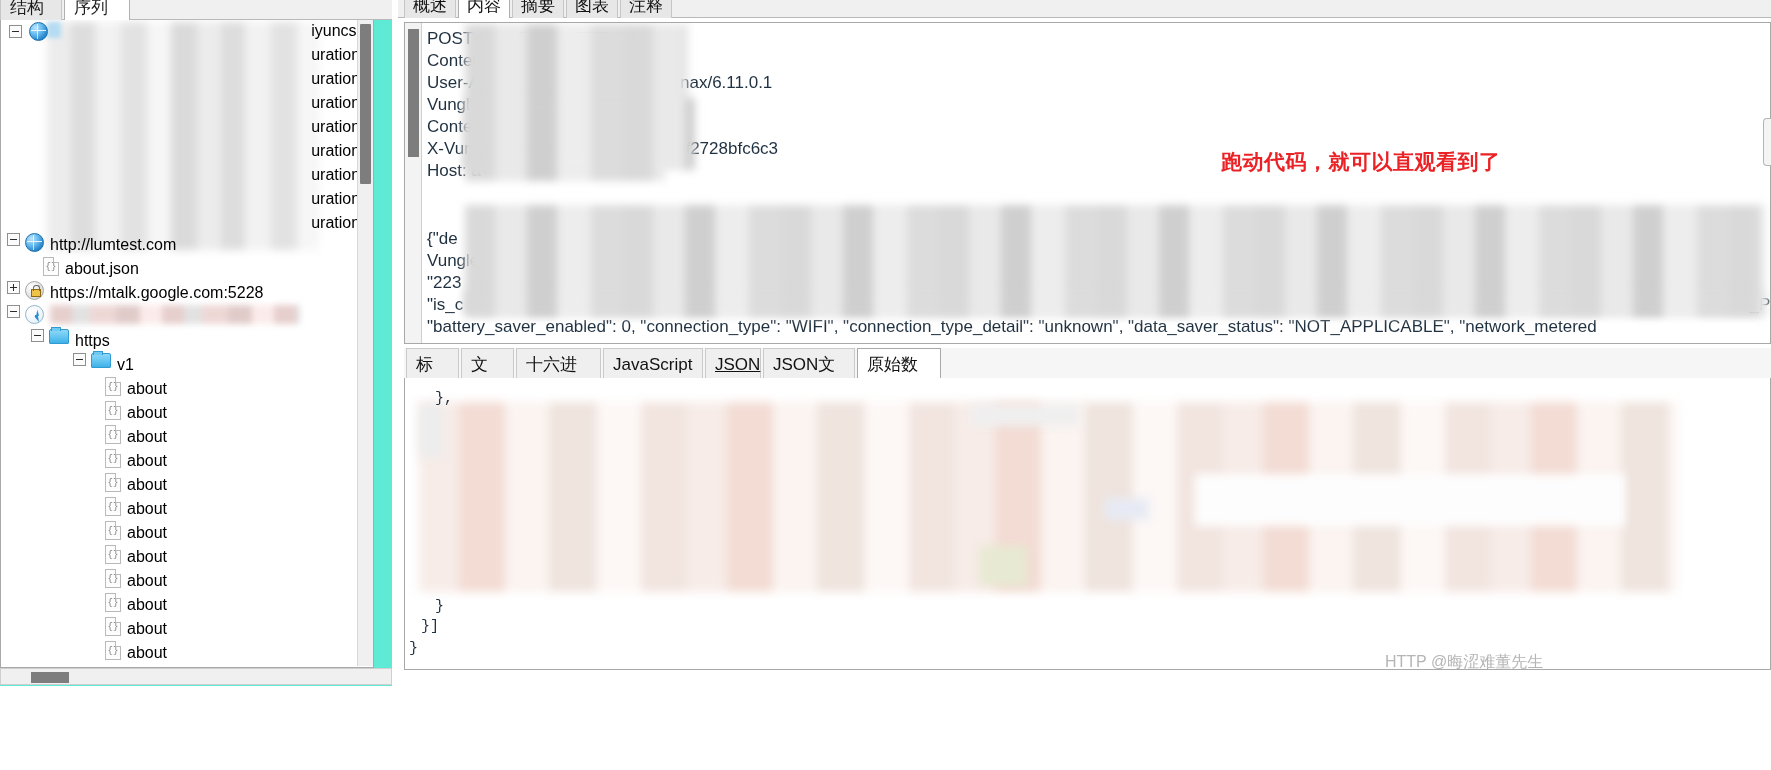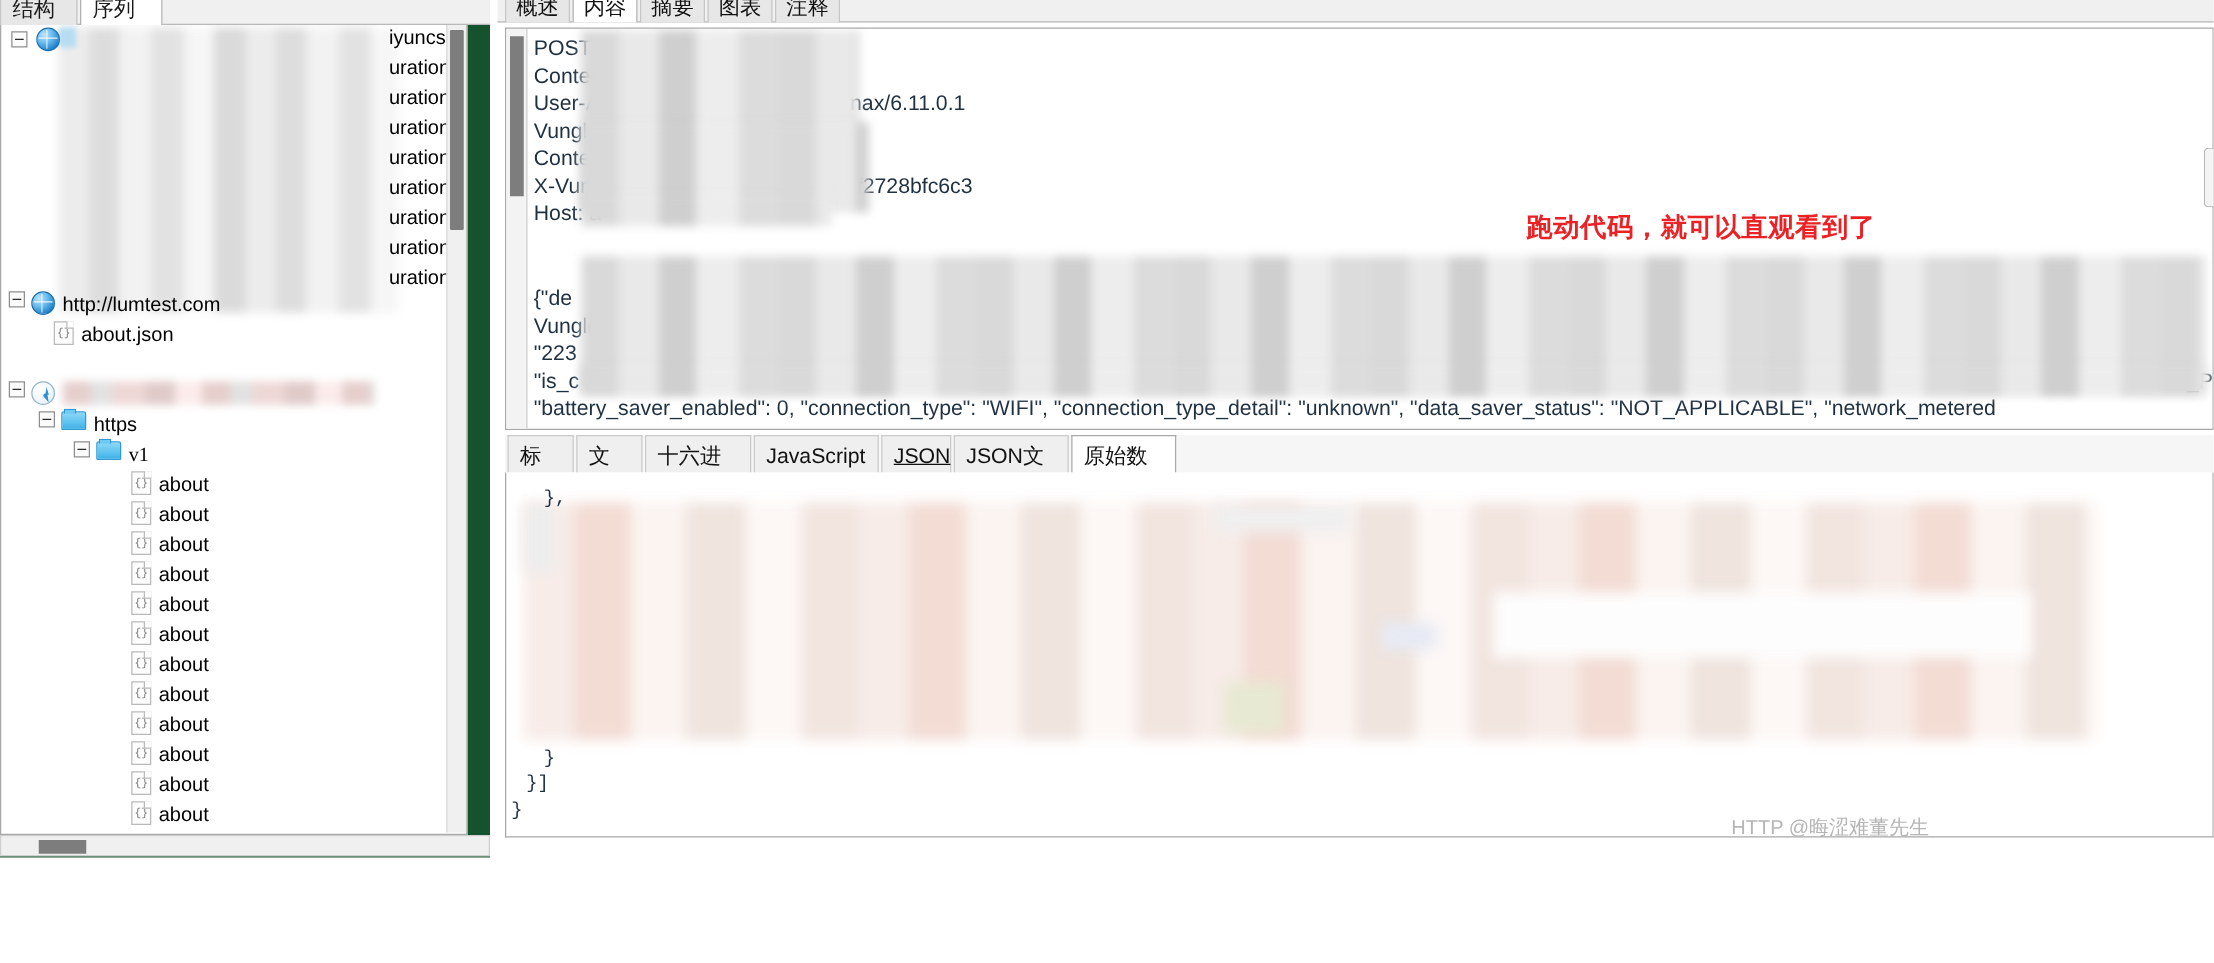--- a/index.html
+++ b/index.html
@@ -16,21 +16,21 @@
     width: 1771px;
     height: 770px;
     background: #ffffff;
   }
 
   
   #left-panel {
     position: absolute;
     left: 0; top: 0;
     width: 392px; height: 686px;
-    background: #14532d;
+    background: #5eead4;
     overflow: hidden;
   }
 
   #left-tabbar {
     position: absolute;
     left: 0; top: -8px;
     width: 392px; height: 28px;
     background: #f0f0f0;
     border-bottom: 1px solid #b9b9b9;
   }
@@ -358,21 +358,20 @@
   }
 
   #red-note {
     position: absolute;
     left: 816px; top: 125px;
     font-size: 21px;
     font-weight: bold;
     color: #ea2226;
     white-space: nowrap;
     letter-spacing: .5px;
-    margin-top: 20px;
   }
 
   
   #bottom-tabbar {
     position: absolute;
     left: 6px; top: 348px;
     width: 1367px; height: 30px;
     background: #f6f6f6;
   }
   .btab {
@@ -499,39 +498,46 @@
 
       <div class="row" style="position:absolute;left:6px;top:237px;">
         <div class="row-inner">
           <div class="indent" style="width:18px;"></div>
           <div class="exp-gap"></div>
           <span class="ic ic-json">{}</span>
           <span class="lbl">about.json</span>
         </div>
       </div>
 
+      <div class="row" style="position:absolute;left:6px;top:261px;">
+        <div class="row-inner">
+          <div class="exp plus"></div>
+          <span class="ic ic-lock"></span>
+          <span class="lbl">https://mtalk.google.com:5228</span>
+        </div>
+      </div>
 
       <div class="row" style="position:absolute;left:6px;top:285px;">
         <div class="row-inner">
           <div class="exp"></div>
           <span class="ic ic-bolt"></span>
           <span class="blur blur-pink" style="width:250px;height:19px;"></span>
         </div>
       </div>
 
       <div class="row" style="position:absolute;left:6px;top:309px;">
         <div class="row-inner">
           <div class="indent" style="width:24px;"></div>
           <div class="exp"></div>
           <span class="ic ic-folder"></span>
           <span class="lbl">https</span>
         </div>
       </div>
 
-      <div class="row" style="position:absolute;left:6px;top:333px;font-family:Liberation Serif, serif;">
+      <div class="row" style="position:absolute;left:20px;top:333px;">
         <div class="row-inner">
           <div class="indent" style="width:52px;"></div>
           <div class="exp"></div>
           <span class="ic ic-folder"></span>
           <span class="lbl">v1</span>
         </div>
       </div>
 
       <div class="row" style="position:absolute;left:6px;top:357px;">
           <div class="row-inner">

